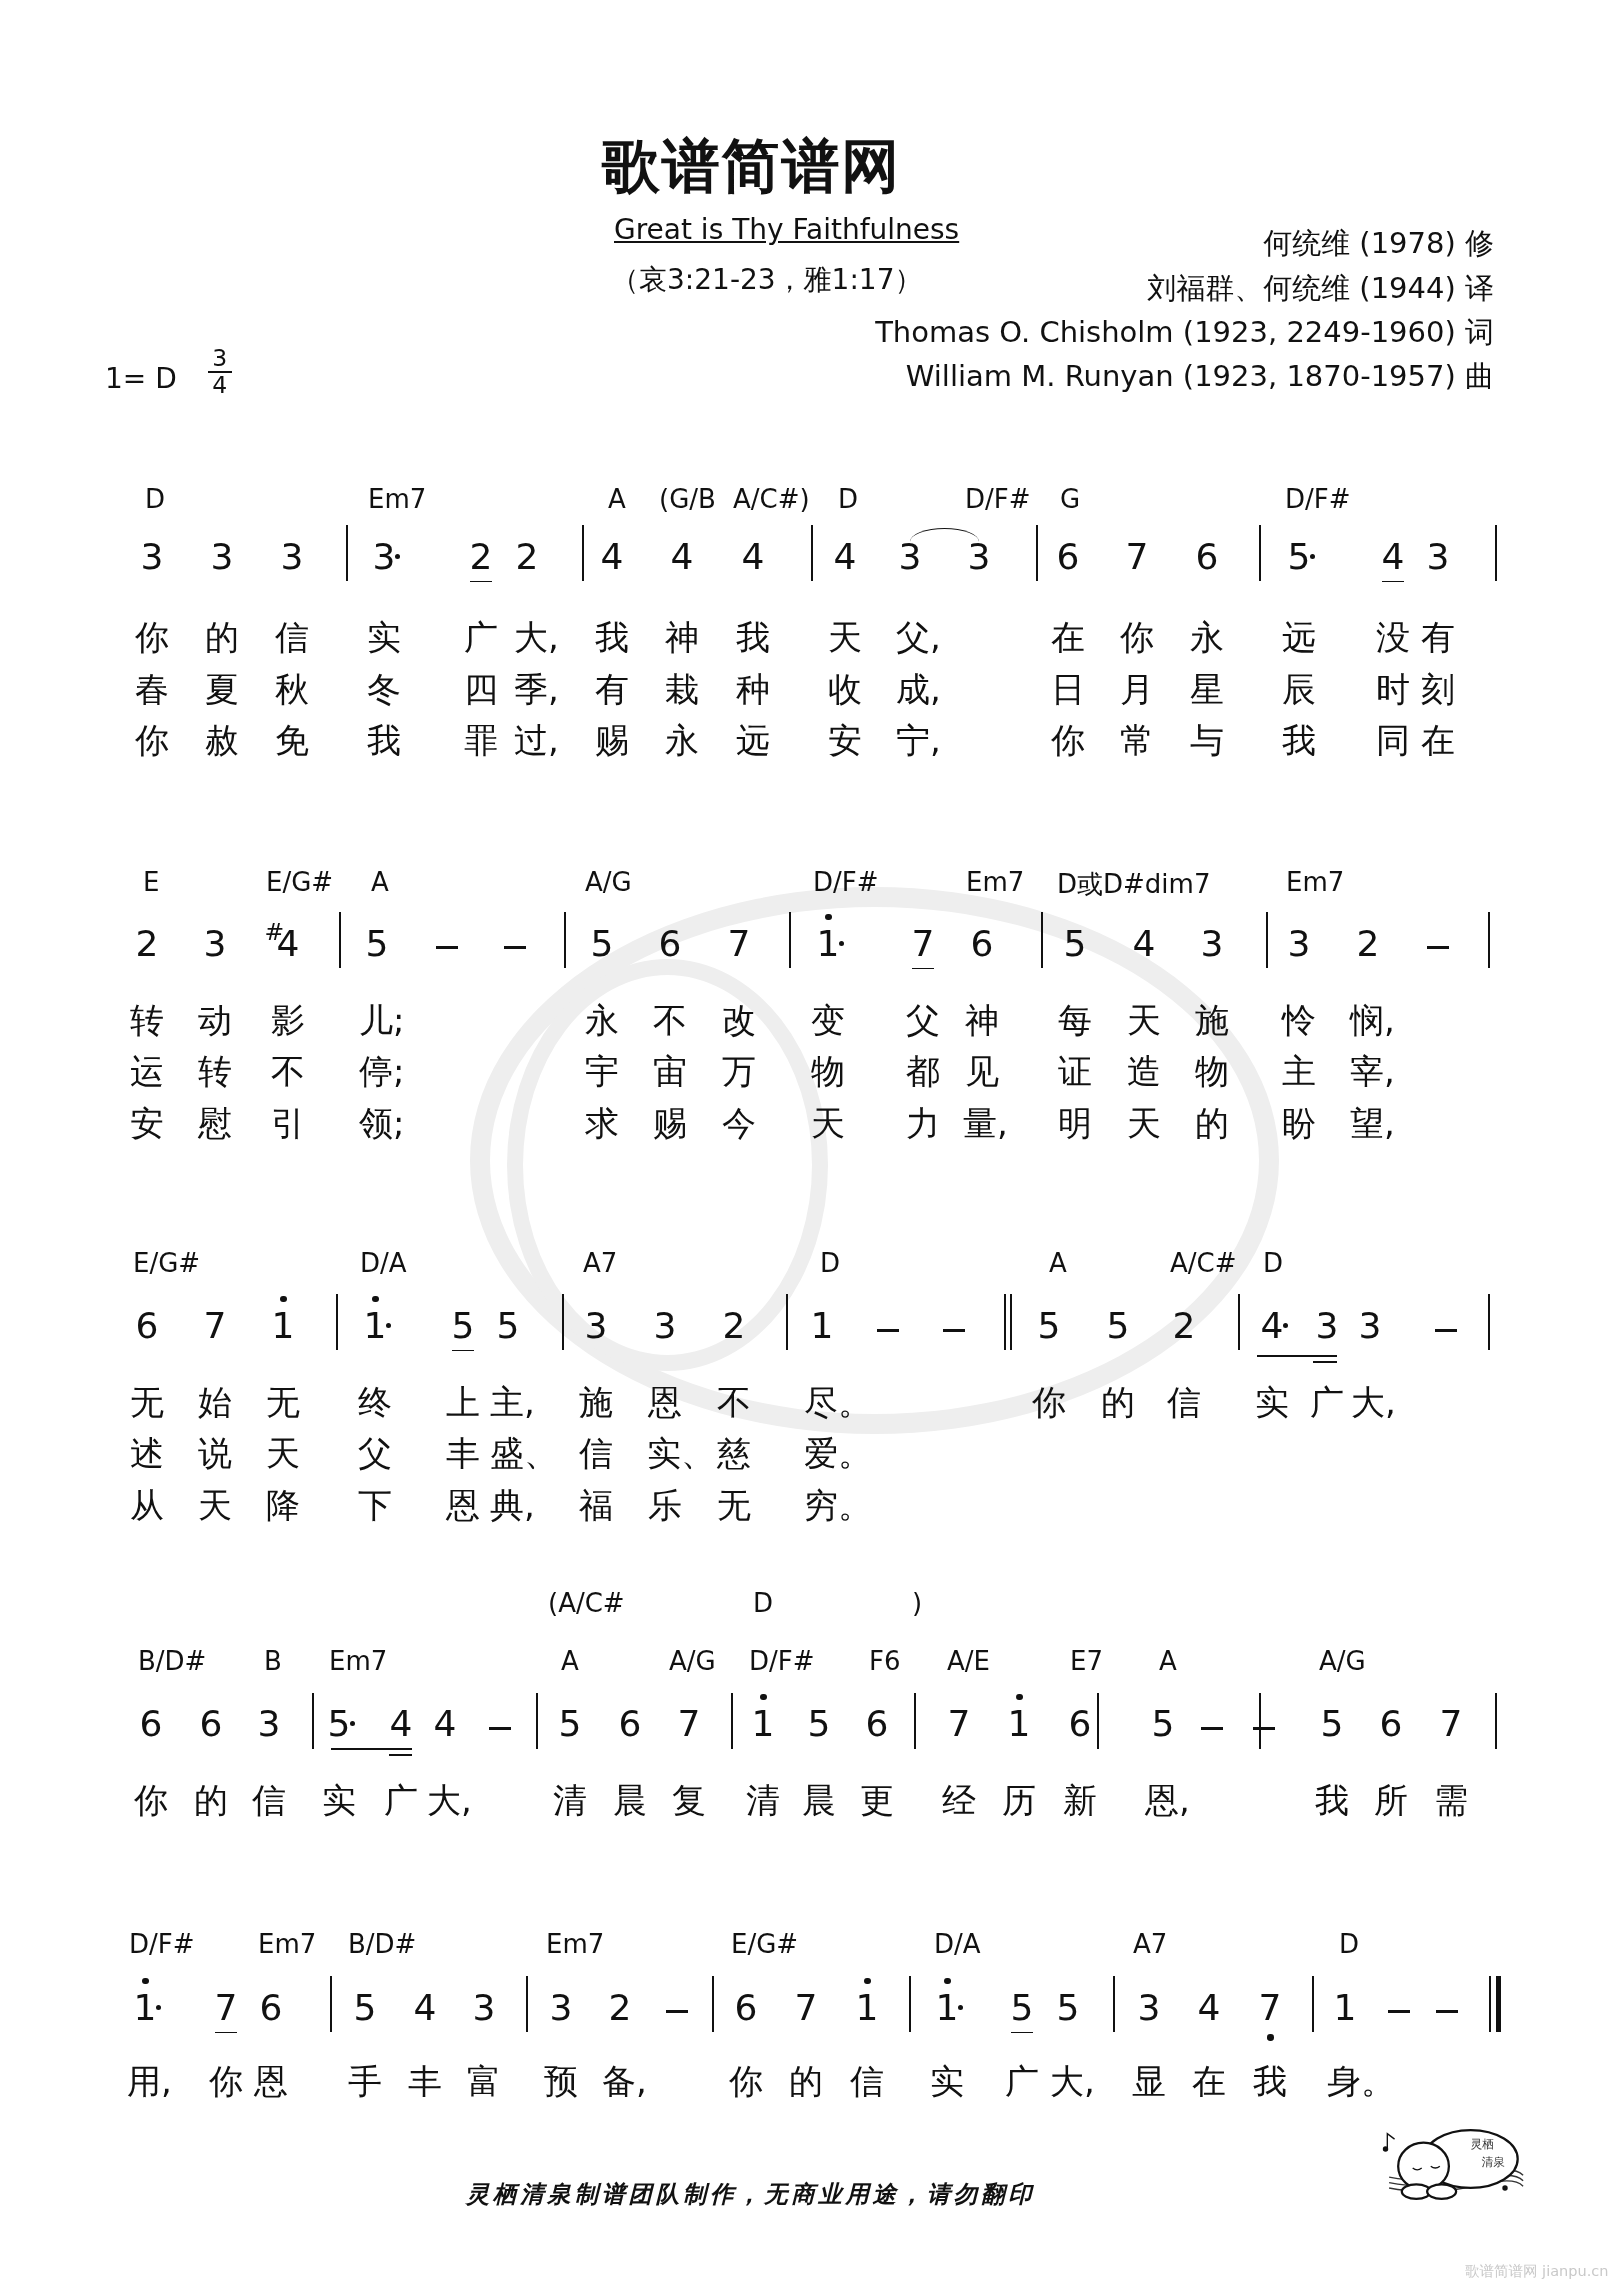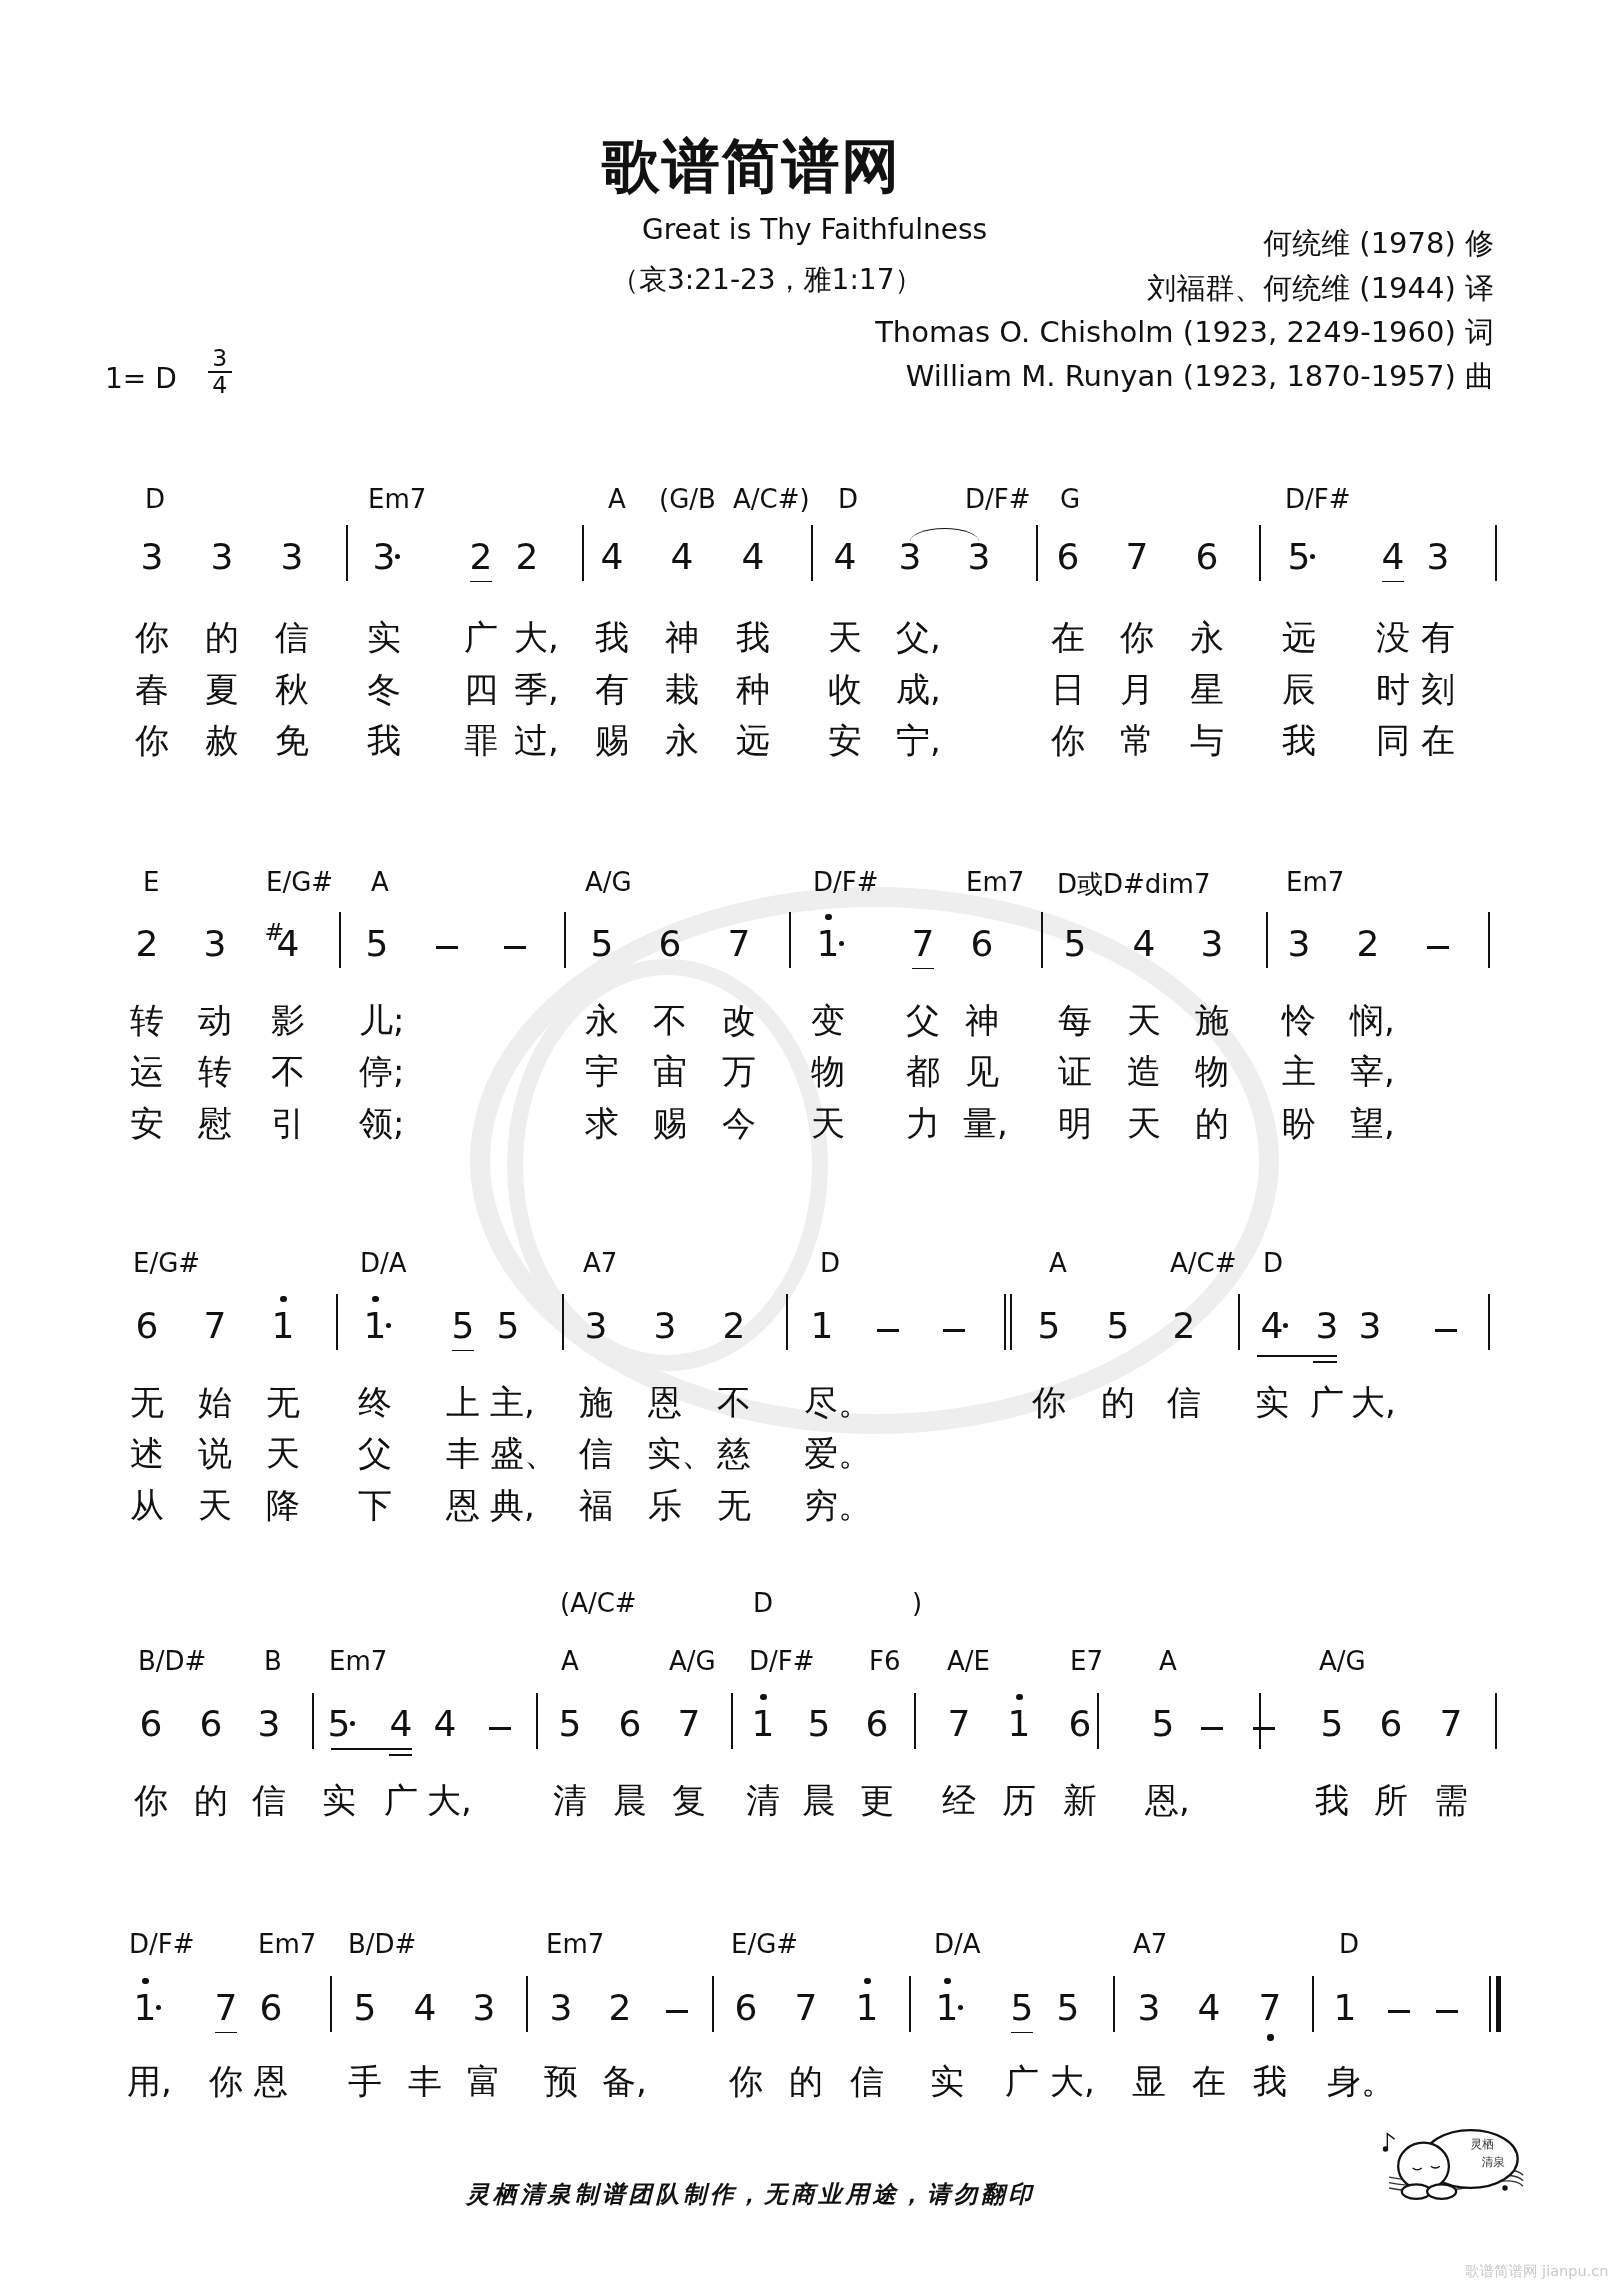--- a/index.html
+++ b/index.html
@@ -28,21 +28,21 @@
   .watermark { position:absolute; border:20px solid #eeeeee; border-radius:50%; }
   .site-mark { font-size:14.5px; color:#c9c9c9; }
 </style>
 </head>
 <body>
 
 <div class="watermark" style="left:470px;top:887px;width:769px;height:507px;"></div>
 <div class="watermark" style="left:507px;top:959px;width:289px;height:380px;border-width:16.3px;"></div>
 
 <div class="abs title" style="left:602px;top:128px;">歌谱简谱网</div>
-<div class="abs subtitle" style="left:642px;top:213px;">Great is Thy Faithfulness</div>
+<div class="abs subtitle" style="left:614px;top:213px;text-decoration:underline;">Great is Thy Faithfulness</div>
 <div class="abs subtitle" style="left:611px;top:261px;">（哀3:21-23，雅1:17）</div>
 <div class="abs credit" style="top:224px;">何统维 (1978) 修</div>
 <div class="abs credit" style="top:269px;">刘福群、何统维 (1944) 译</div>
 <div class="abs credit" style="top:313px;">Thomas O. Chisholm (1923, 2249-1960) 词</div>
 <div class="abs credit" style="top:357px;">William M. Runyan (1923, 1870-1957) 曲</div>
 <div class="abs subtitle" style="left:105px;top:362px;">1=  D</div>
 <div class="abs" style="left:208px;top:347px;width:23.5px;text-align:center;font-size:23.5px;line-height:23.5px;">
   <div>3</div>
   <div style="height:1.8px;background:#111;margin:0.9px 0;"></div>
   <div>4</div>
@@ -275,21 +275,21 @@
     <div class="abs lyric" style="left: 147px; top: 1483px;">从</div>
     <div class="abs lyric" style="left: 215px; top: 1483px;">天</div>
     <div class="abs lyric" style="left: 283px; top: 1483px;">降</div>
     <div class="abs lyric" style="left: 375px; top: 1483px;">下</div>
     <div class="abs lyric" style="left: 463px; top: 1483px;">恩</div>
     <div class="abs lyric wide" style="left: 490px; top: 1483px;">典,</div>
     <div class="abs lyric" style="left: 596px; top: 1483px;">福</div>
     <div class="abs lyric" style="left: 665px; top: 1483px;">乐</div>
     <div class="abs lyric" style="left: 734px; top: 1483px;">无</div>
     <div class="abs lyric wide" style="left: 804px; top: 1483px;">穷。</div>
-    <div class="abs chord" style="left: 560px; top: 1588px;">(A/C#</div>
+    <div class="abs chord" style="left: 548px; top: 1588px;">(A/C#</div>
     <div class="abs chord" style="left: 753px; top: 1588px;">D</div>
     <div class="abs chord" style="left: 912px; top: 1588px;">)</div>
     <div class="abs chord" style="left: 138px; top: 1646px;">B/D#</div>
     <div class="abs chord" style="left: 264px; top: 1646px;">B</div>
     <div class="abs chord" style="left: 329px; top: 1646px;">Em7</div>
     <div class="abs chord" style="left: 561px; top: 1646px;">A</div>
     <div class="abs chord" style="left: 669px; top: 1646px;">A/G</div>
     <div class="abs chord" style="left: 749px; top: 1646px;">D/F#</div>
     <div class="abs chord" style="left: 869px; top: 1646px;">F6</div>
     <div class="abs chord" style="left: 947px; top: 1646px;">A/E</div>

